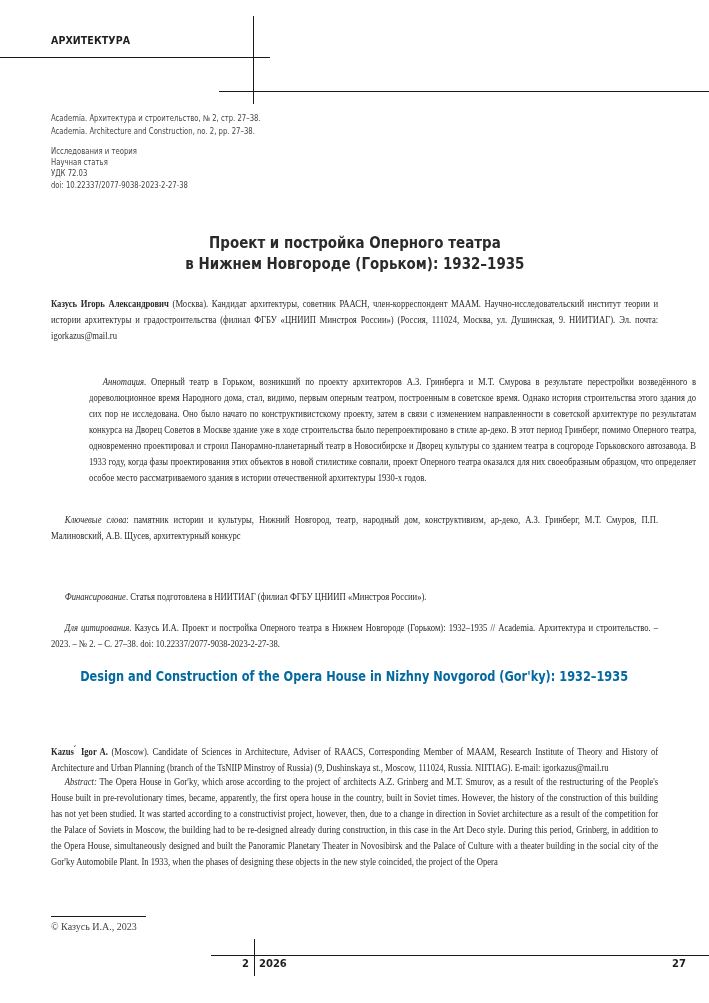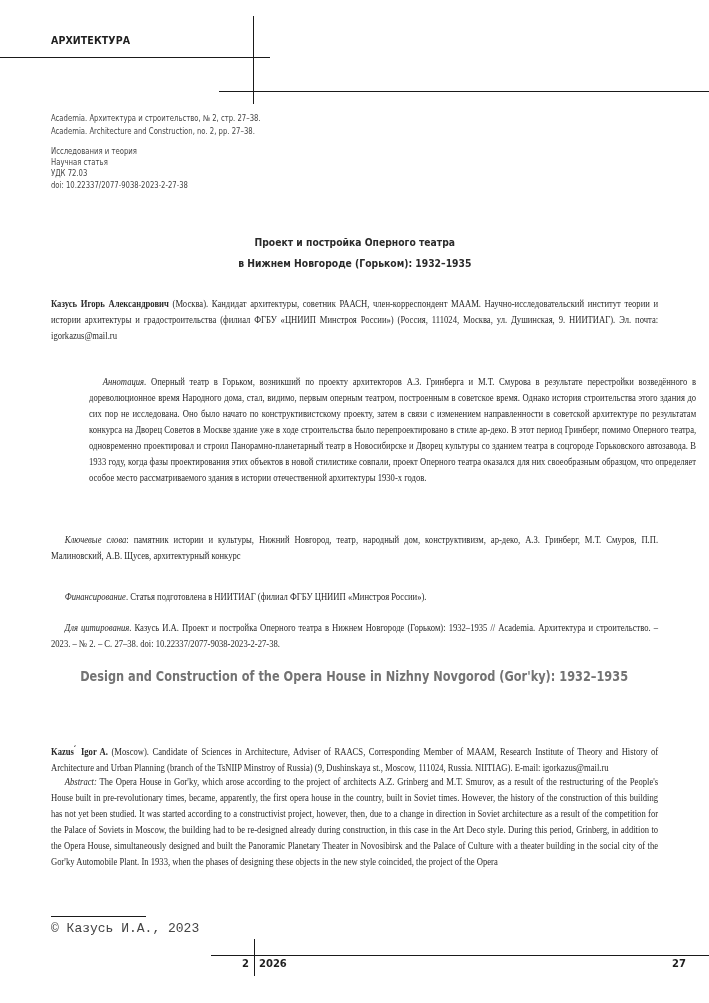--- a/index.html
+++ b/index.html
@@ -5,33 +5,33 @@
   html, body { margin: 0; padding: 0; background: #ffffff; }
   body { width: 709px; height: 1003px; position: relative; overflow: hidden;
          font-family: "DejaVu Sans Condensed", "Liberation Sans Narrow", "Liberation Sans", sans-serif; color: #222; }
   .abs { position: absolute; }
   .rule-h { position: absolute; height: 1px; background: #1a1a1a; }
   .rule-v { position: absolute; width: 1px; background: #1a1a1a; }
   .section-label { left: 51px; top: 34px; font-size: 11px; font-weight: bold; letter-spacing: 0.1px; color: #1e1e1e;
                    font-family: "DejaVu Sans", sans-serif; transform: scaleX(0.86); transform-origin: left; }
   .meta { left: 51px; font-size: 8px; color: #444; font-family: "DejaVu Sans", sans-serif;
           transform: scaleX(0.86); transform-origin: left; white-space: nowrap; line-height: 11px; }
-  .title { left: 0; width: 709px; top: 232px; text-align: center; font-size: 11px; font-weight: bold; line-height: 21px; color: #2a2a2a;
+  .title { left: 0; width: 709px; top: 232px; text-align: center; font-size: 16px; font-weight: bold; line-height: 21px; color: #2a2a2a;
            font-family: "DejaVu Sans", sans-serif; }
   .title .inner { display: inline-block; transform: scaleX(0.84); transform-origin: center; }
   .para { position: absolute; left: 51px; width: 607px; font-size: 10px; line-height: 16px; color: #2a2a2a;
           text-align: justify; font-family: Liberation Serif, serif; }
   .para .sc { display: block; transform: scaleX(0.86); transform-origin: left; width: 116.3%; }
   .ind { text-indent: 16px; }
   .it { font-style: italic; }
   .b { font-weight: bold; }
-  .en-title { left: 0; width: 709px; top: 668px; text-align: center; font-size: 13.5px; font-weight: bold; color: #737373;
+  .en-title { left: 0; width: 709px; top: 668px; text-align: center; font-size: 13.5px; font-weight: bold; color: #0369a1;
               font-family: "DejaVu Sans", sans-serif; }
   .en-title .inner { display: inline-block; transform: scaleX(0.84); transform-origin: center; white-space: nowrap; }
-  .footnote { left: 51px; top: 921px; font-size: 13px; color: #444; font-family: Liberation Mono, monospace; }
+  .footnote { left: 51px; top: 921px; font-size: 10px; color: #444; font-family: Liberation Serif, serif; }
   .folio { font-size: 10px; font-weight: bold; color: #1e1e1e; font-family: "DejaVu Sans", sans-serif; top: 958px; }
 </style>
 </head>
 <body>
 
 <div class="rule-h" style="left:0; top:57px; width:270px;"></div>
 <div class="rule-v" style="left:253px; top:16px; height:88px;"></div>
 <div class="rule-h" style="left:219px; top:91px; width:490px;"></div>
 
 <div class="abs section-label">АРХИТЕКТУРА</div>
@@ -55,21 +55,21 @@
     <span class="b">Казусь Игорь Александрович</span><span> (Москва). Кандидат архитектуры, советник РААСН, член-корреспондент МААМ. Научно-исследовательский институт теории и истории архитектуры и градостроительства (филиал ФГБУ «ЦНИИП Минстроя России») (Россия, 111024, Москва, ул. Душинская, 9. НИИТИАГ). Эл. почта: igorkazus@mail.ru</span>
   </span>
 </div>
 
 <div class="para ind" style="top:374px;margin-left:38px;">
   <span class="sc">
     <span class="it">Аннотация</span><span>. Оперный театр в Горьком, возникший по проекту архитекторов А.З. Гринберга и М.Т. Смурова в результате перестройки возведённого в дореволюционное время Народного дома, стал, видимо, первым оперным театром, построенным в советское время. Однако история строительства этого здания до сих пор не исследована. Оно было начато по конструктивистскому проекту, затем в связи с изменением направленности в советской архитектуре по результатам конкурса на Дворец Советов в Москве здание уже в ходе строительства было перепроектировано в стиле ар-деко. В этот период Гринберг, помимо Оперного театра, одновременно проектировал и строил Панорамно-планетарный театр в Новосибирске и Дворец культуры со зданием театра в соцгороде Горьковского автозавода. В 1933 году, когда фазы проектирования этих объектов в новой стилистике совпали, проект Оперного театра оказался для них своеобразным образцом, что определяет особое место рассматриваемого здания в истории отечественной архитектуры 1930-х годов.</span>
   </span>
 </div>
 
-<div class="para ind" style="top:532px;">
+<div class="para ind" style="top:512px;">
   <span class="sc">
     <span class="it">Ключевые слова</span><span>: памятник истории и культуры, Нижний Новгород, театр, народный дом, конструктивизм, ар-деко, А.З. Гринберг, М.Т. Смуров, П.П. Малиновский, А.В. Щусев, архитектурный конкурс</span>
   </span>
 </div>
 
 <div class="para ind" style="top:589px;">
   <span class="sc">
     <span class="it">Финансирование</span><span>. Статья подготовлена в НИИТИАГ (филиал ФГБУ ЦНИИП «Минстроя России»).</span>
   </span>
 </div>

